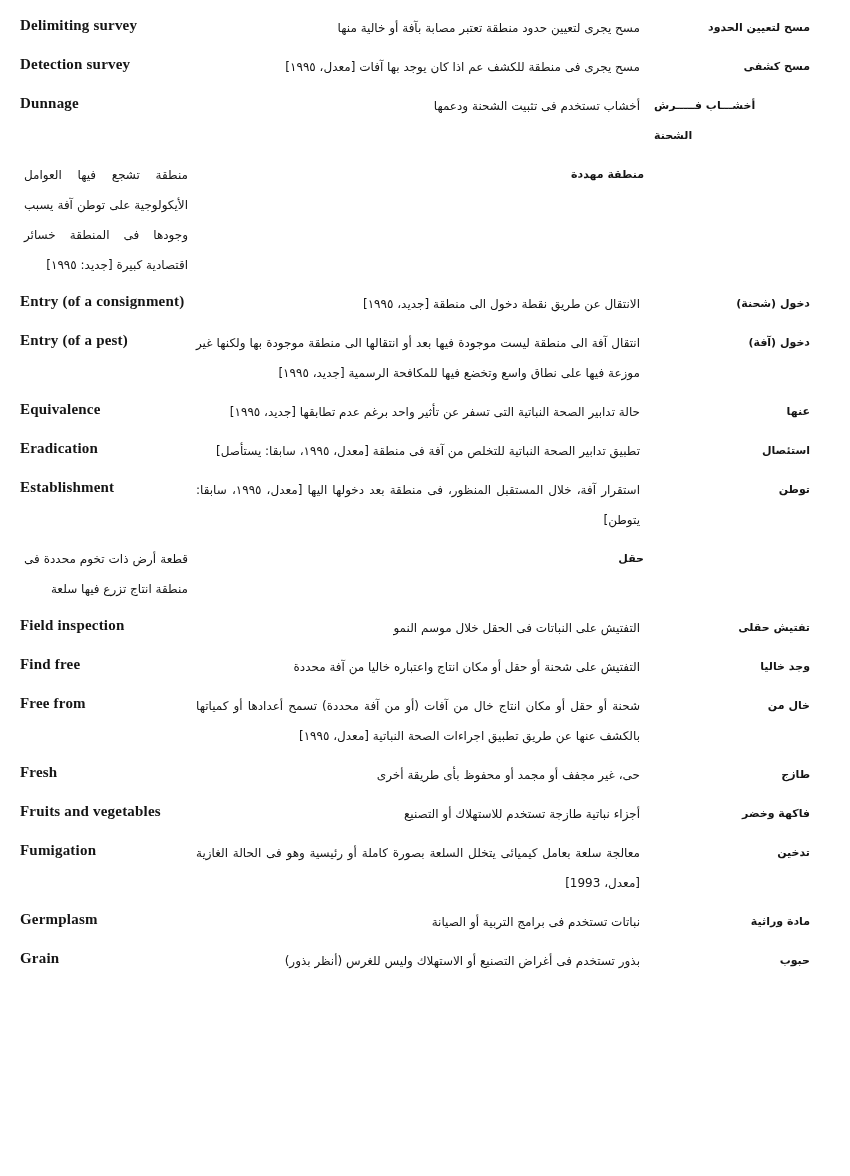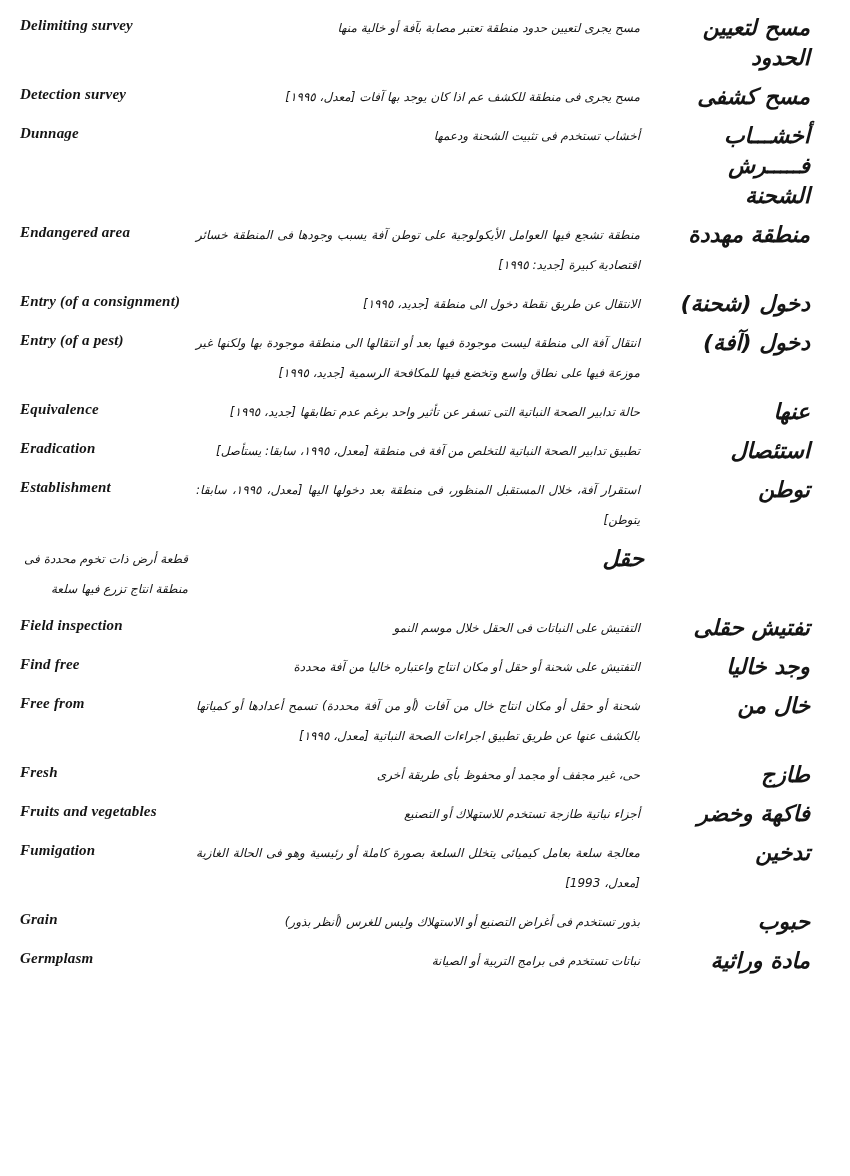--- a/index.html
+++ b/index.html
@@ -15,21 +15,20 @@
   }
   #glossary {
     padding: 13px 0 30px 0;
   }
   .row {
     display: grid;
     grid-template-columns: 172px 452px 166px;
     padding-left: 20px;
     padding-right: 27px;
     margin-bottom: 9px;
-    font-style: italic;
   }
   
   .en {
     font-family: "Liberation Serif", "DejaVu Serif", serif;
     font-weight: bold;
     font-size: 15px;
     line-height: 19px;
     padding-top: 3px;
     text-align: left;
     direction: ltr;
@@ -43,27 +42,27 @@
     font-size: 12px;
     line-height: 30px;
     padding-left: 4px;
     padding-right: 4px;
   }
   
   .term {
     direction: rtl;
     text-align: right;
     font-weight: bold;
-    font-size: 22px;
+    font-size: 11px;
     line-height: 30px;
     padding-left: 10px;
     white-space: pre-line;
   }
   .term.multiline {
-    text-align: right;
+    text-align: left;
   }
 </style>
 </head>
 <body>
 
 <div id="glossary">
     <div class="row">
       <div class="en">Delimiting survey</div>
       <div class="def">مسح يجرى لتعيين حدود منطقة  تعتبر مصابة بآفة أو خالية منها</div>
       <div class="term">مسح لتعيين الحدود</div>
@@ -73,21 +72,20 @@
       <div class="def">مسح يجرى فى منطقة للكشف عم اذا كان يوجد بها آفات [معدل، ١٩٩٥]</div>
       <div class="term">مسح كشفى</div>
     </div>
     <div class="row">
       <div class="en">Dunnage</div>
       <div class="def">أخشاب تستخدم فى تثبيت الشحنة ودعمها</div>
       <div class="term multiline">أخشـــاب فـــــرش
 الشحنة</div>
     </div>
     <div class="row">
-      <div class="en">Endangered area</div>
       <div class="def">منطقة تشجع فيها العوامل الأيكولوجية على توطن آفة يسبب وجودها فى المنطقة خسائر اقتصادية كبيرة [جديد: ١٩٩٥]</div>
       <div class="term">منطقة مهددة</div>
     </div>
     <div class="row">
       <div class="en">Entry (of a consignment)</div>
       <div class="def">الانتقال عن طريق نقطة دخول الى منطقة [جديد، ١٩٩٥]</div>
       <div class="term">دخول (شحنة)</div>
     </div>
     <div class="row">
       <div class="en">Entry (of a pest)</div>
@@ -137,22 +135,22 @@
       <div class="en">Fruits and vegetables</div>
       <div class="def">أجزاء نباتية طازجة تستخدم للاستهلاك أو التصنيع</div>
       <div class="term">فاكهة وخضر</div>
     </div>
     <div class="row">
       <div class="en">Fumigation</div>
       <div class="def">معالجة سلعة بعامل كيميائى يتخلل السلعة بصورة كاملة أو رئيسية وهو فى الحالة الغازية [معدل، 1993]</div>
       <div class="term">تدخين</div>
     </div>
     <div class="row">
+      <div class="en">Germplasm</div>
+      <div class="def">نباتات تستخدم فى برامج التربية أو الصيانة</div>
+      <div class="term">مادة وراثية</div>
+    </div>
+    <div class="row">
       <div class="en">Grain</div>
       <div class="def">بذور تستخدم فى أغراض التصنيع أو الاستهلاك وليس للغرس (أنظر بذور)</div>
       <div class="term">حبوب</div>
     </div>
-    <div class="row">
-      <div class="en">Germplasm</div>
-      <div class="def">نباتات تستخدم فى برامج التربية أو الصيانة</div>
-      <div class="term">مادة وراثية</div>
-    </div>
   </div>
 
 </body></html>

